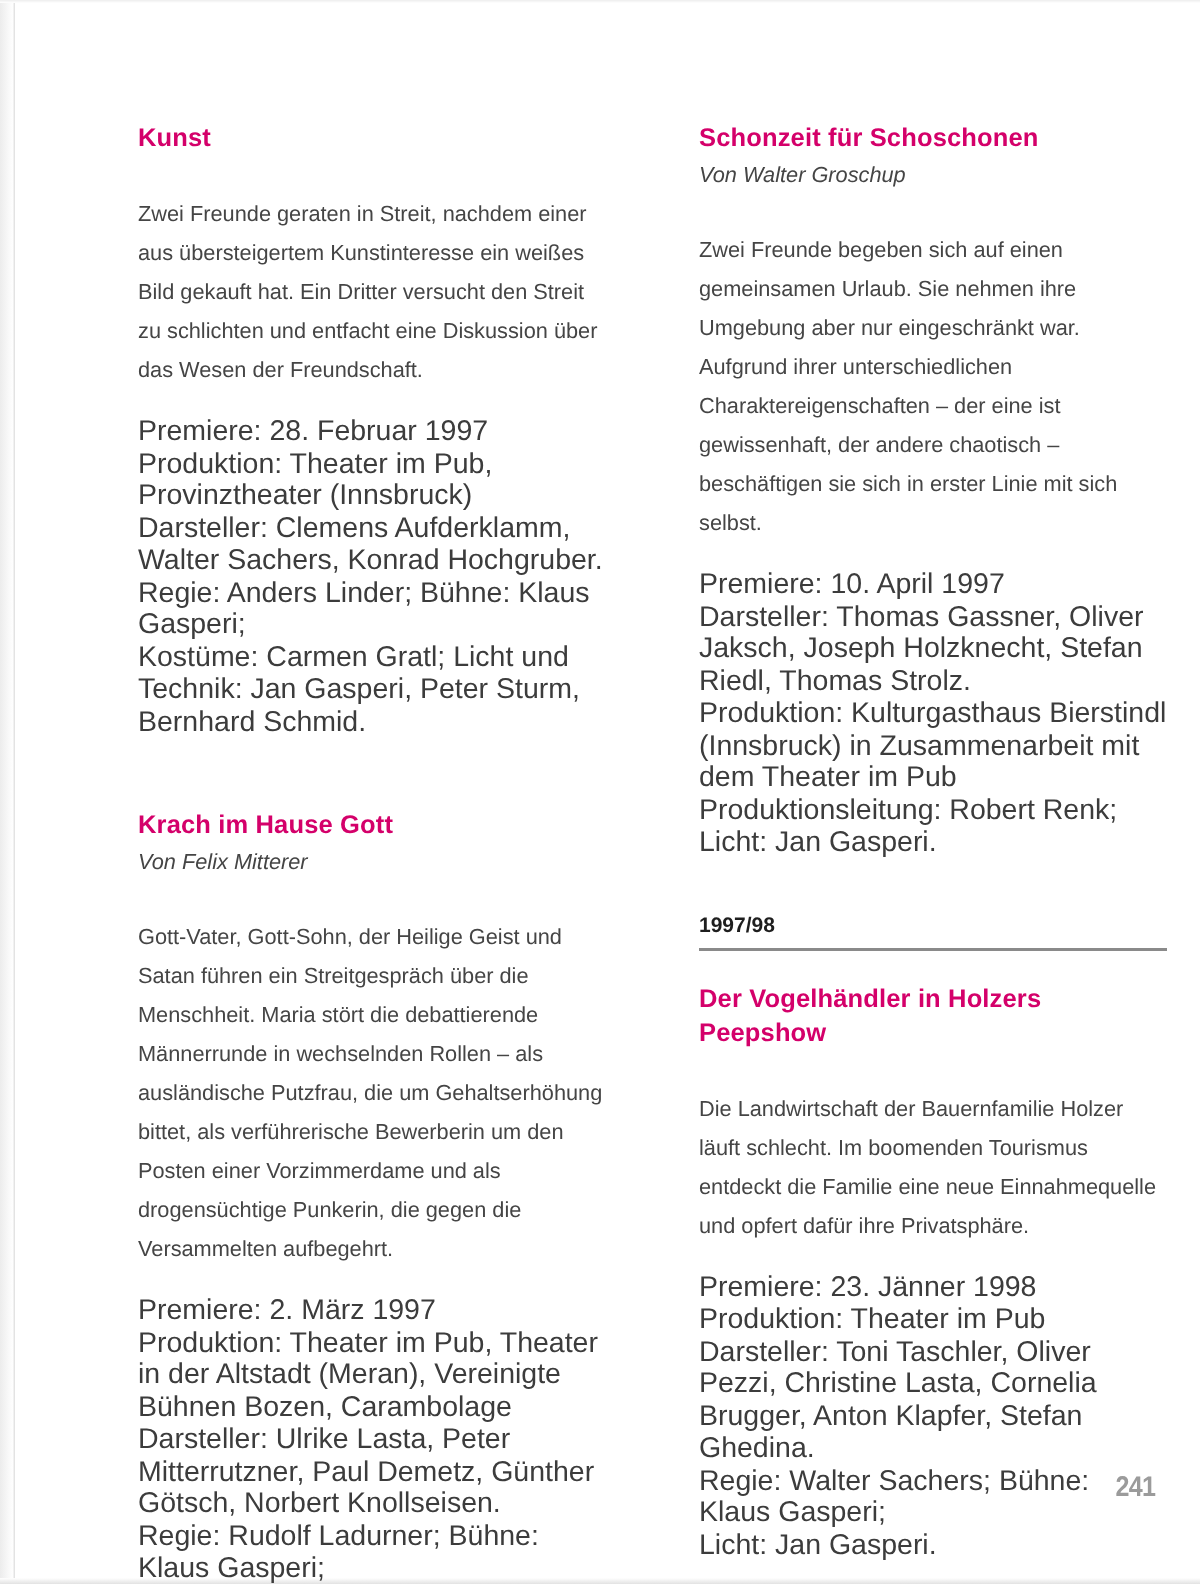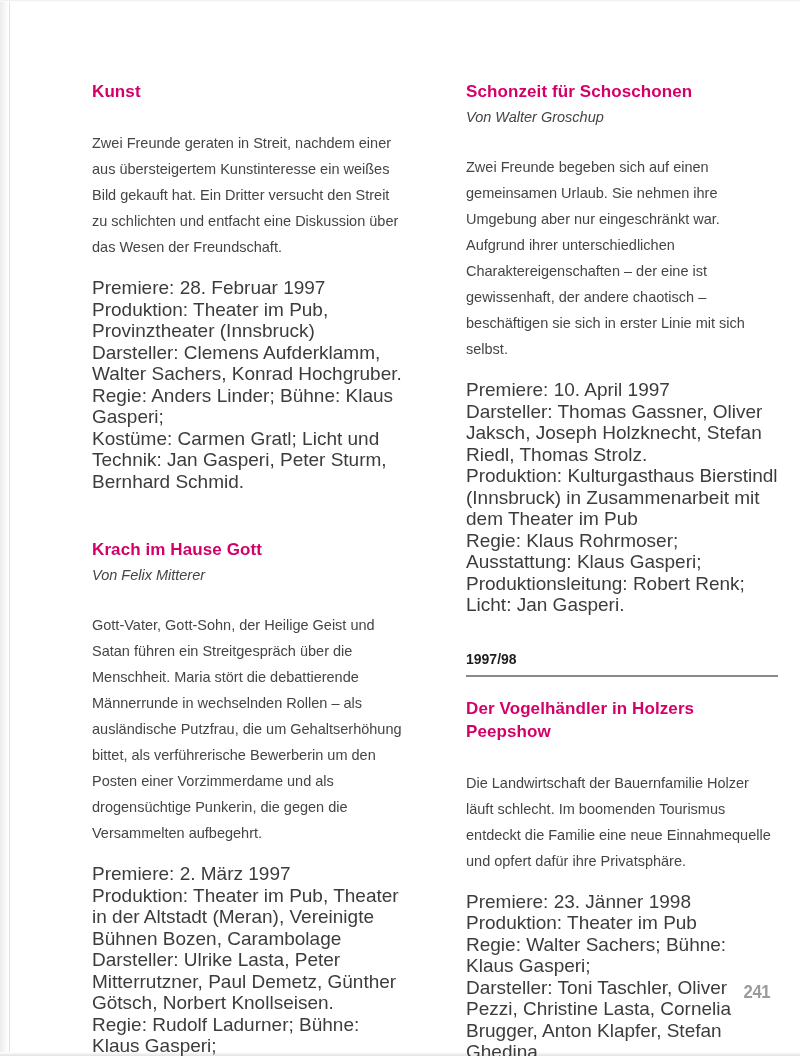--- a/index.html
+++ b/index.html
@@ -146,37 +146,36 @@
   <div class="col col-right">
 
     <article class="play">
       <h2 class="play-title">Schonzeit für Schoschonen</h2>
       <p class="play-byline">Von Walter Groschup</p>
       <p class="play-synopsis">Zwei Freunde begeben sich auf einen gemeinsamen Urlaub. Sie nehmen ihre Umgebung aber nur eingeschränkt war. Aufgrund ihrer unterschiedlichen Charaktereigenschaften – der eine ist gewissenhaft, der andere chaotisch – beschäftigen sie sich in erster Linie mit sich selbst.</p>
       <div class="play-credits">
         <p>Premiere: 10. April 1997</p>
         <p>Darsteller: Thomas Gassner, Oliver Jaksch, Joseph Holzknecht, Stefan Riedl, Thomas Strolz.</p>
         <p>Produktion: Kulturgasthaus Bierstindl (Innsbruck) in Zusammenarbeit mit dem Theater im Pub</p>
-        <p>Regie: Klaus Rohrmoser; Ausstattung: Klaus Gasperi;</p>
         <p>Produktionsleitung: Robert Renk; Licht: Jan Gasperi.</p>
       </div>
     </article>
 
     <div class="season-header">
       <h3>1997/98</h3>
     </div>
 
     <article class="play">
       <h2 class="play-title">Der Vogelhändler in Holzers Peepshow</h2>
       <p class="play-synopsis">Die Landwirtschaft der Bauernfamilie Holzer läuft schlecht. Im boomenden Tourismus entdeckt die Familie eine neue Einnahmequelle und opfert dafür ihre Privatsphäre.</p>
       <div class="play-credits">
         <p>Premiere: 23. Jänner 1998</p>
         <p>Produktion: Theater im Pub</p>
+        <p>Darsteller: Toni Taschler, Oliver Pezzi, Christine Lasta, Cornelia Brugger, Anton Klapfer, Stefan Ghedina.</p>
         <p>Regie: Walter Sachers; Bühne: Klaus Gasperi;</p>
-        <p>Darsteller: Toni Taschler, Oliver Pezzi, Christine Lasta, Cornelia Brugger, Anton Klapfer, Stefan Ghedina.</p>
         <p>Licht: Jan Gasperi.</p>
       </div>
     </article>
 
   </div>
 
   <div class="page-number">241</div>
 
 </div>
 

